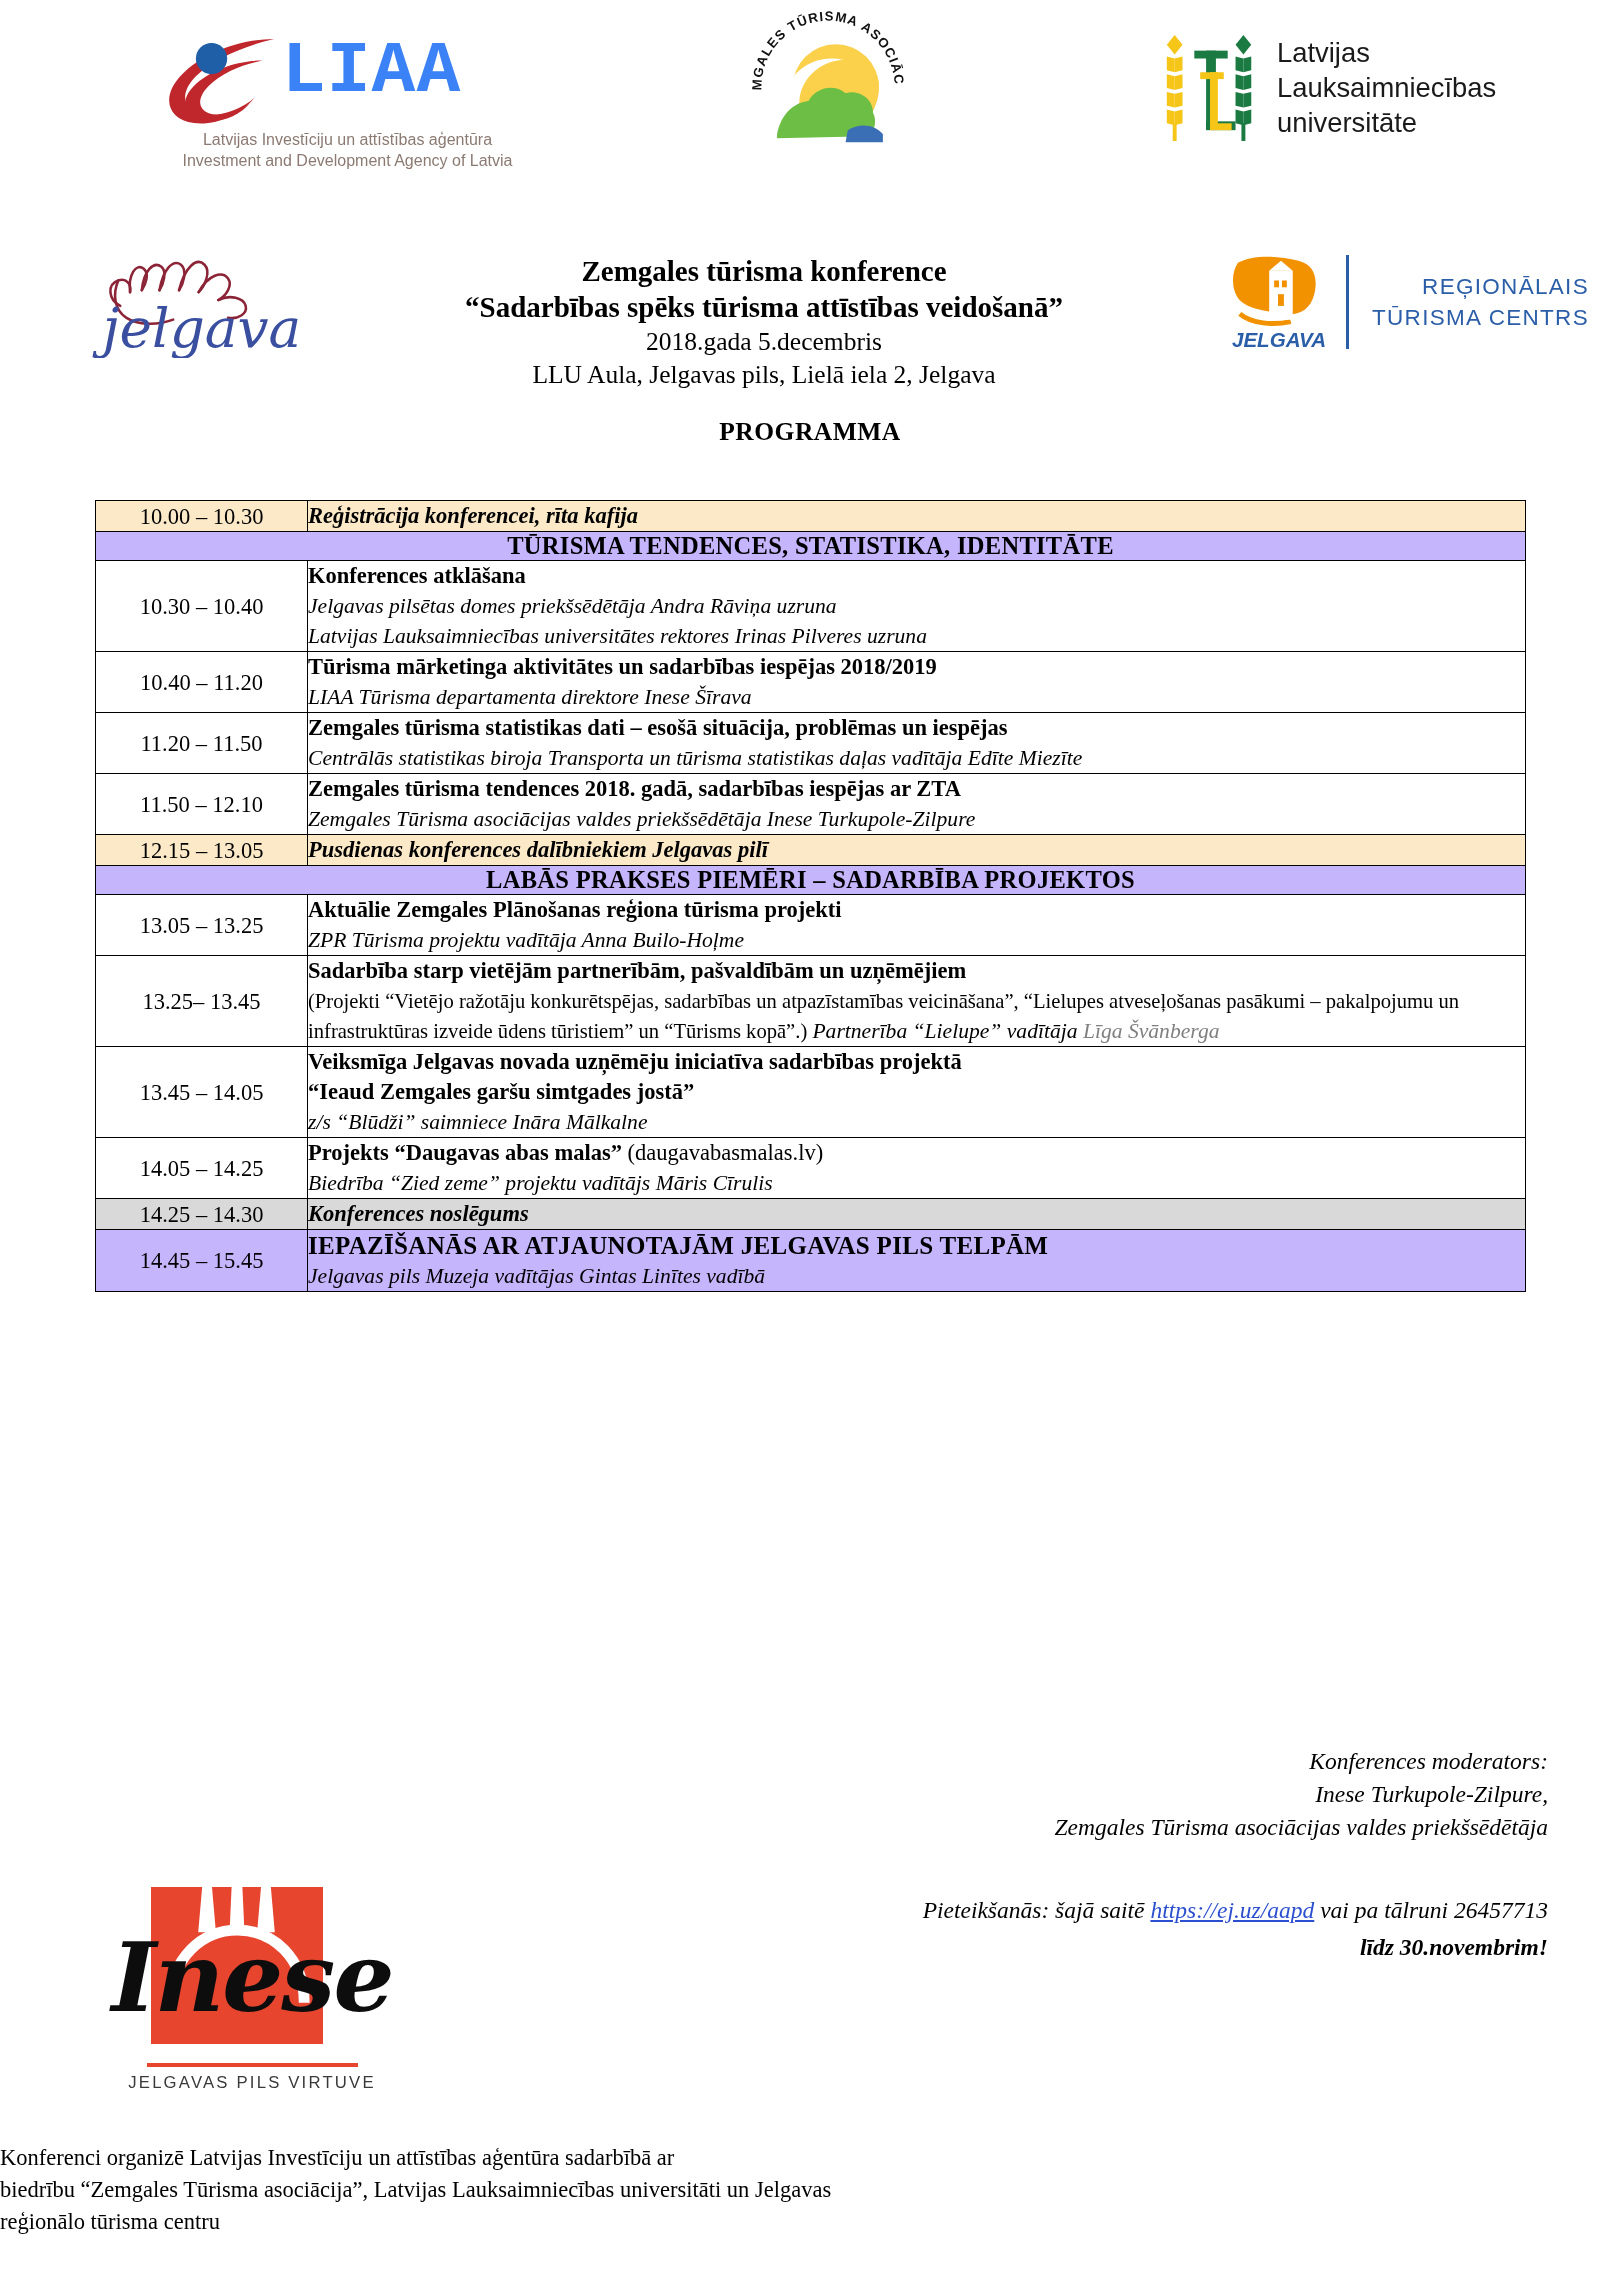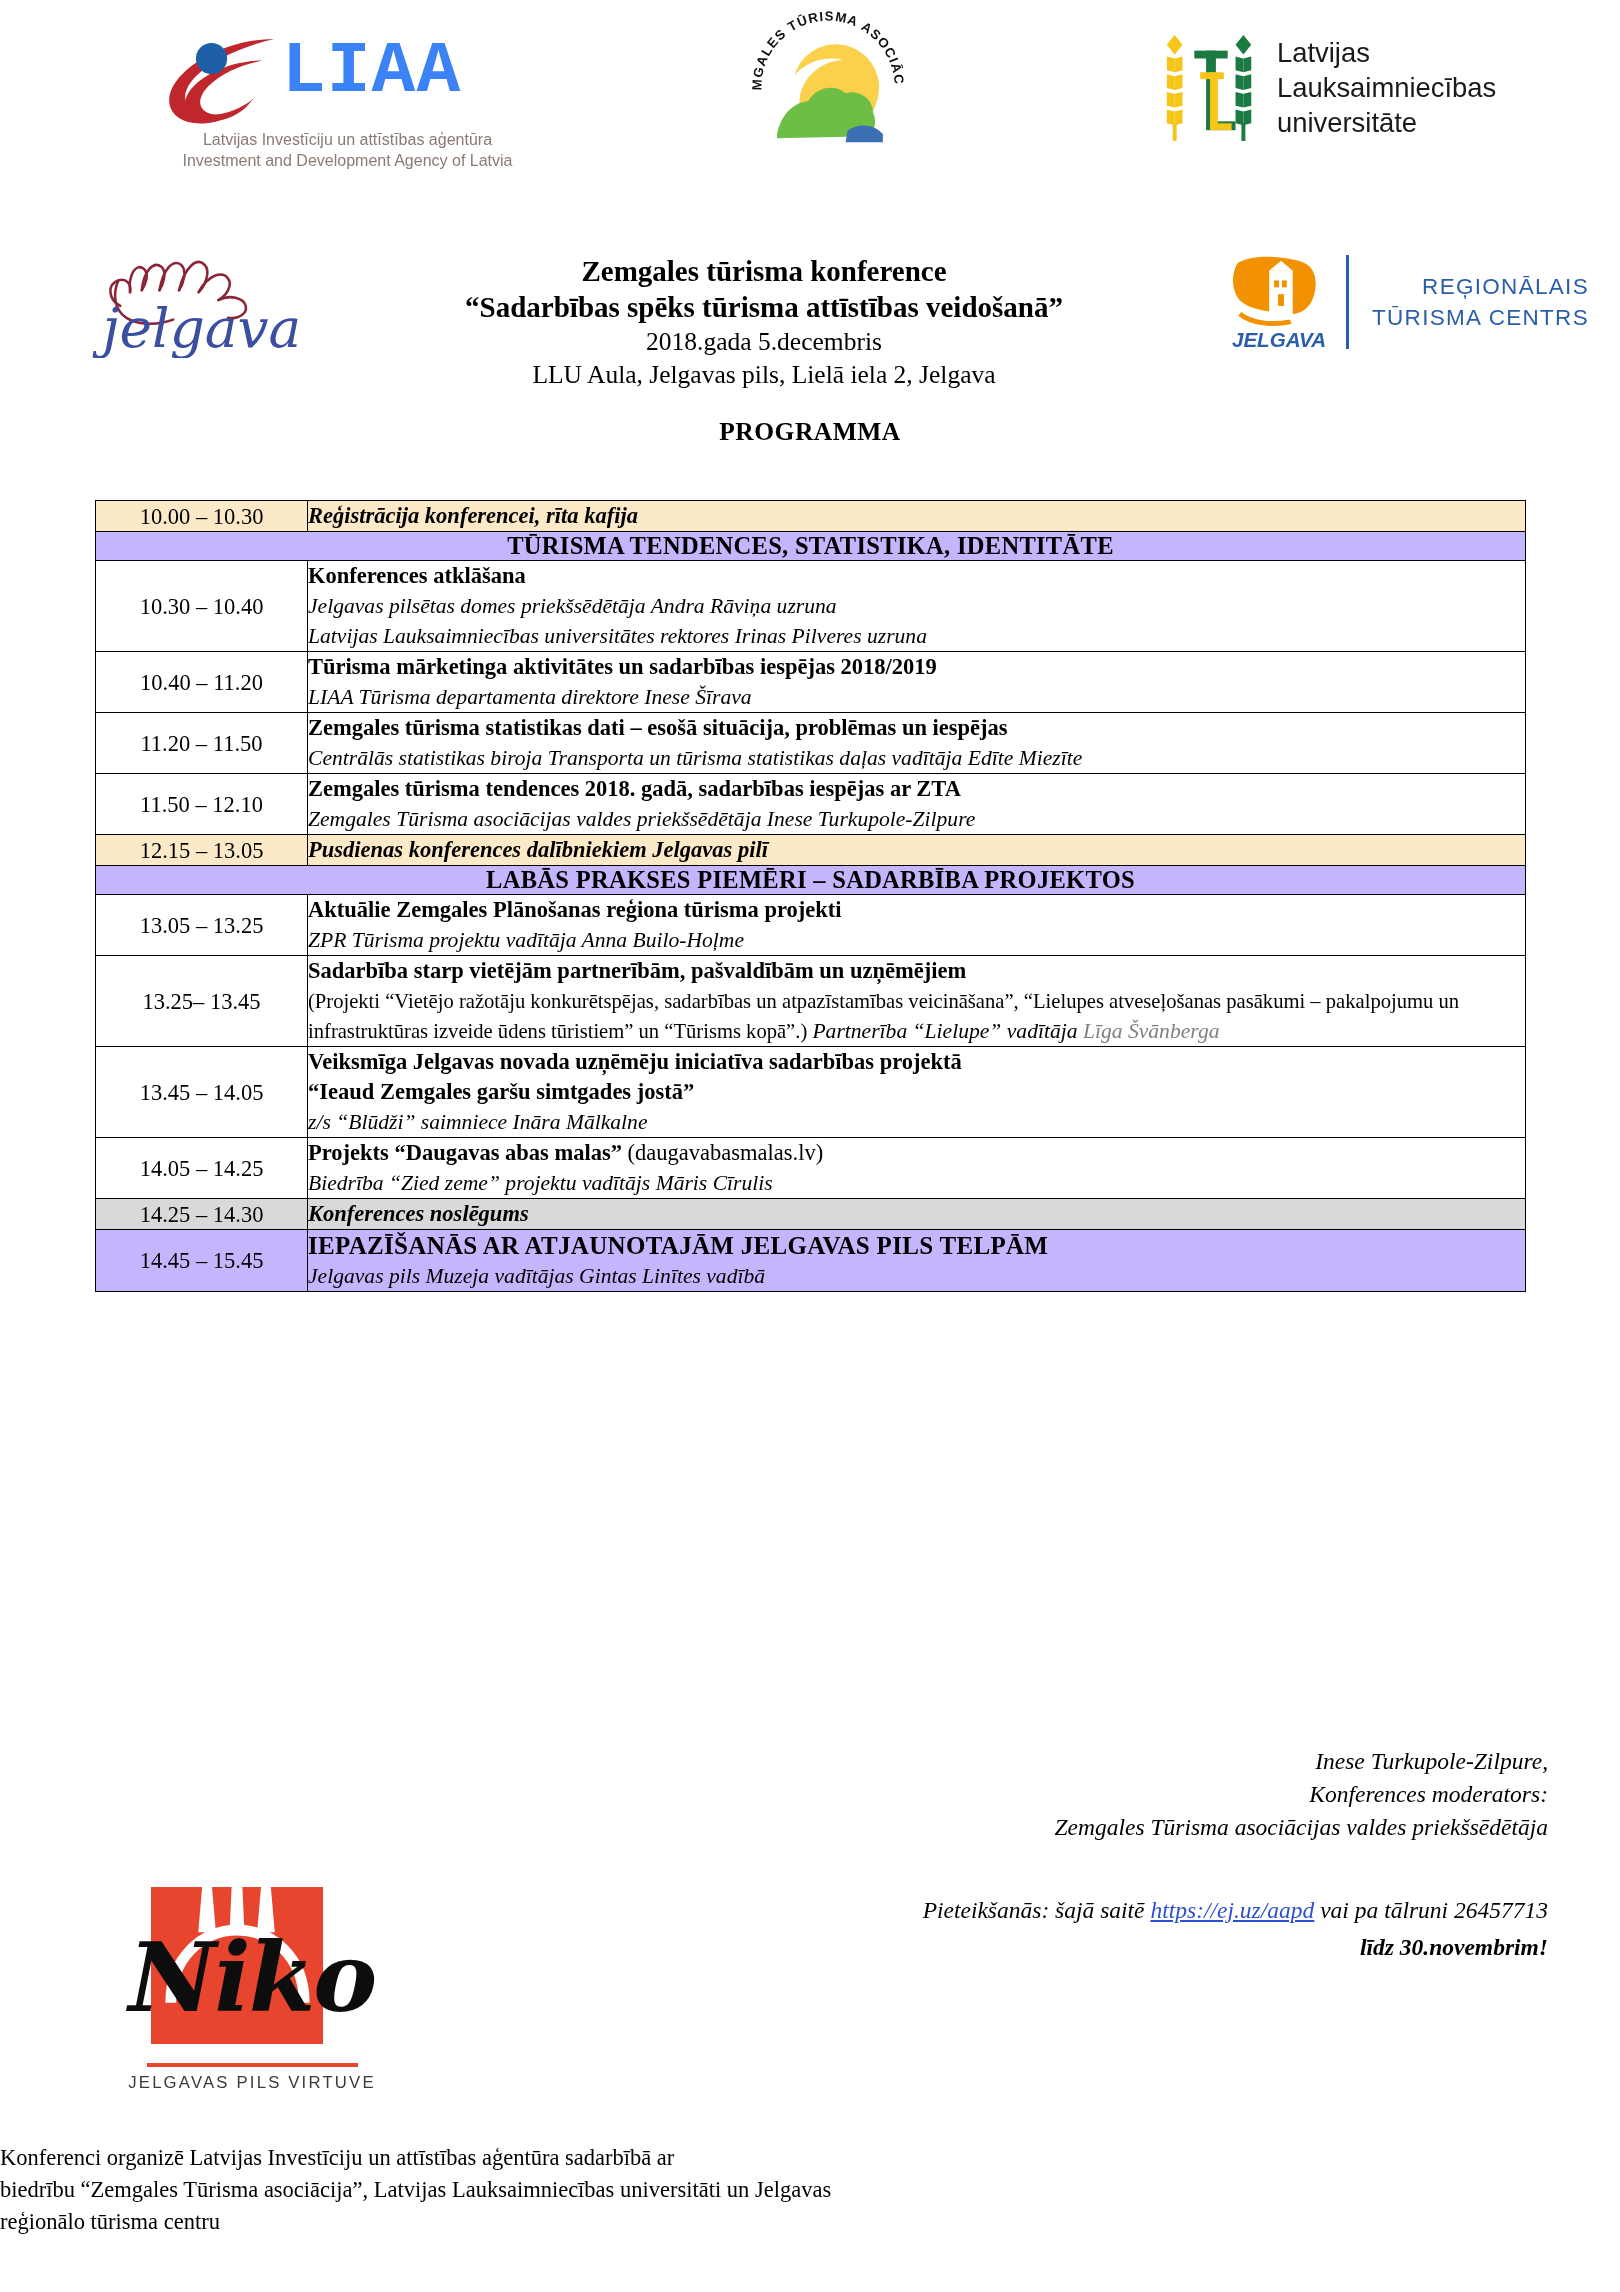--- a/index.html
+++ b/index.html
@@ -299,43 +299,43 @@
           <td class="time blue">14.45 – 15.45</td>
           <td class="body blue">
             <div class="capsttl">IEPAZĪŠANĀS AR ATJAUNOTAJĀM JELGAVAS PILS TELPĀM</div>
             <div class="sub">Jelgavas pils Muzeja vadītājas Gintas Linītes vadībā</div>
           </td>
         </tr>
       </tbody>
     </table>
 
   <div class="moder">
+    <div>Konferences moderators:</div>
     <div>Inese Turkupole-Zilpure,</div>
-    <div>Konferences moderators:</div>
     <div>Zemgales Tūrisma asociācijas valdes priekšsēdētāja</div>
   </div>
 
   <div class="apply">
     <div>
       <span>Pieteikšanās: šajā saitē  </span><a href="#">https://ej.uz/aapd</a><span> vai pa tālruni 26457713</span>
     </div>
     <div class="applybold">līdz 30.novembrim!</div>
   </div>
 
   <div class="niko">
     <div class="niko-sq"></div>
     <svg style="position:absolute;left:41px;top:0;width:172px;height:157px" viewBox="0 0 175 160">
       <g fill="#ffffff">
         <path d="M52 0 L62 0 L66 46 L48 46 Z"></path>
         <path d="M82 0 L93 0 L95 44 L80 44 Z"></path>
         <path d="M112 0 L122 0 L126 46 L108 46 Z"></path>
       </g>
       <path d="M20 118 C20 72 52 44 88 44 C124 44 156 72 156 118" fill="none" stroke="#ffffff" stroke-width="11"></path>
     </svg>
-    <div class="niko-script">Niko</div>
+    <div class="niko-script">Inese</div>
     <div class="niko-rule"></div>
     <div class="niko-cap">JELGAVAS PILS VIRTUVE</div>
   </div>
 
   <div class="bottomnote">
     <div>Konferenci organizē Latvijas Investīciju un attīstības aģentūra sadarbībā ar</div>
     <div>biedrību “Zemgales Tūrisma asociācija”, Latvijas Lauksaimniecības universitāti un Jelgavas</div>
     <div>reģionālo tūrisma centru</div>
   </div>
 

